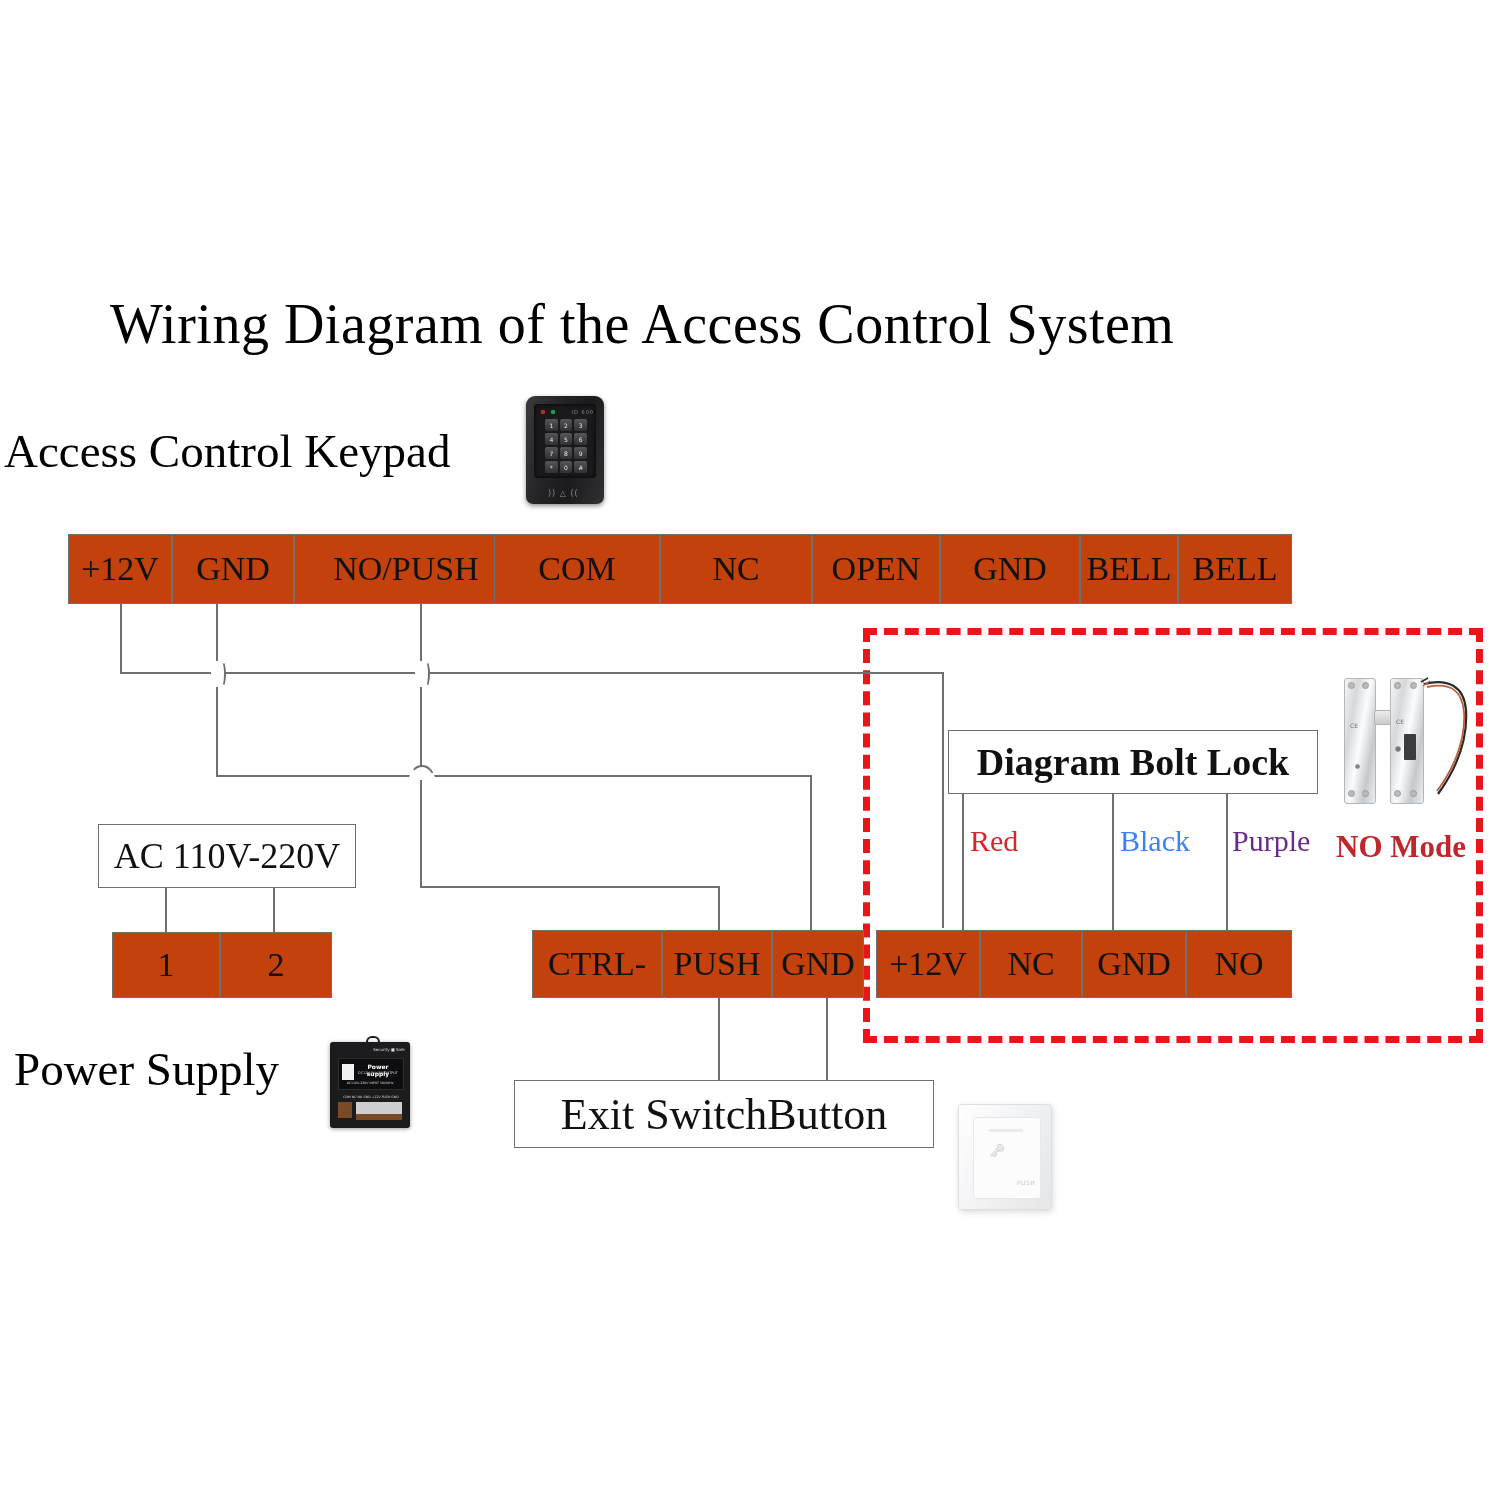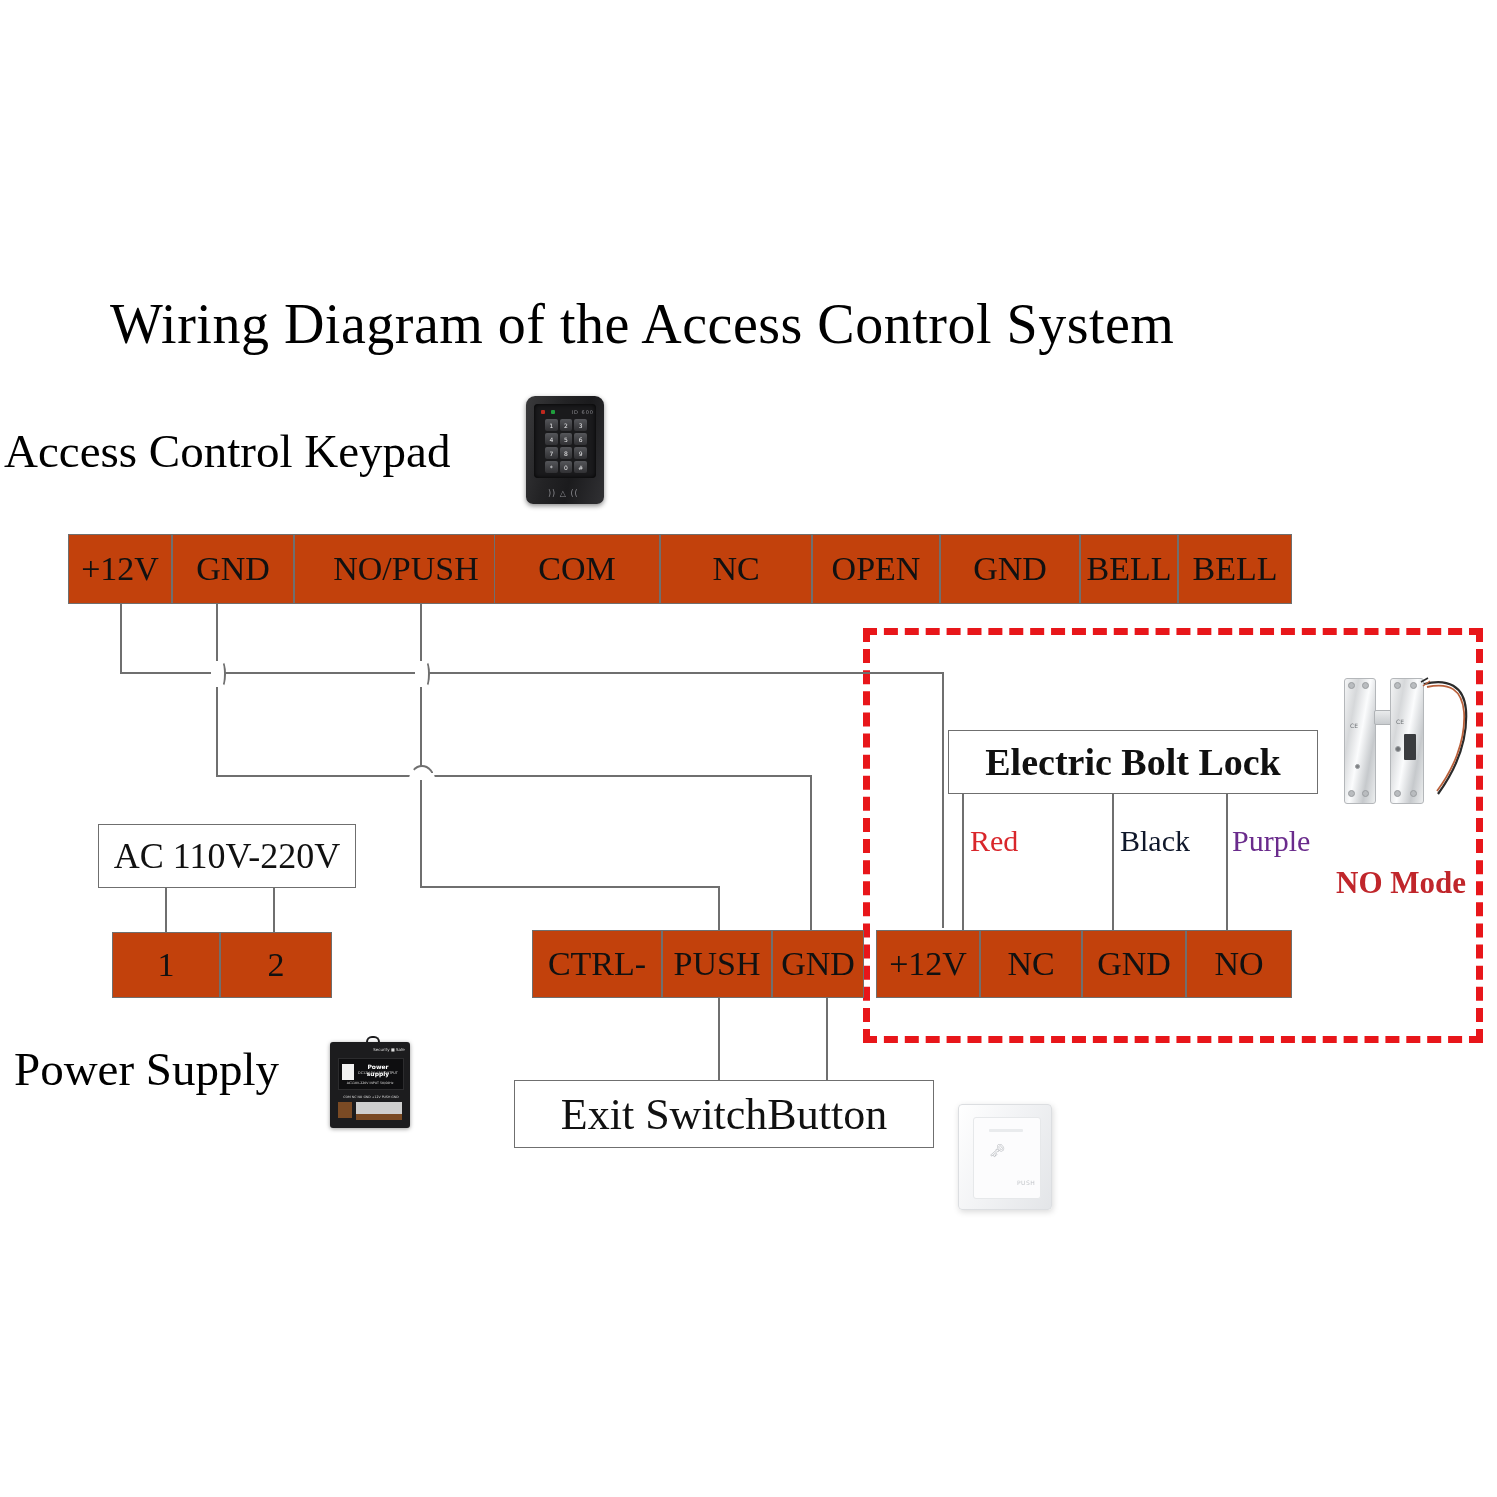--- a/index.html
+++ b/index.html
@@ -70,24 +70,24 @@
   
   #nomode-region{
     box-sizing:border-box;
     border:7px dashed #e8161a;
     background:transparent;
   }
 
   
   .wlabel{font-size:30px;white-space:nowrap;font-family:"Liberation Serif",serif;}
   .wlabel.red{color:#d9262b;}
-  .wlabel.black{color:#0f172a;}
+  .wlabel.black{color:#3b82f6;}
   .wlabel.purple{color:#6a2b8c;}
   .nomode{font-size:31px;color:#c0262b;font-weight:bold;white-space:nowrap;
-          font-family:"Liberation Serif",serif;margin-top:36px;}
+          font-family:"Liberation Serif",serif;}
 
   
   
   .kp-body{
     background:linear-gradient(105deg,#3a3a3c 0%,#232325 38%,#1b1b1d 62%,#313134 100%);
     border-radius:9px 9px 7px 7px;
     box-shadow:0 2px 5px rgba(0,0,0,.45);
   }
   .kp-face{
     position:absolute;background:#1a1a1c;border-radius:4px;
@@ -215,21 +215,21 @@
 
   <div class="abs cell big" style="left:532px;top:930px;width:130px;height:68px;">CTRL-</div>
   <div class="abs cell big" style="left:662px;top:930px;width:110px;height:68px;">PUSH</div>
   <div class="abs cell big" style="left:772px;top:930px;width:92px;height:68px;">GND</div>
 
   <div class="abs cell big" style="left:876px;top:930px;width:104px;height:68px;">+12V</div>
   <div class="abs cell big" style="left:980px;top:930px;width:102px;height:68px;">NC</div>
   <div class="abs cell big" style="left:1082px;top:930px;width:104px;height:68px;">GND</div>
   <div class="abs cell big" style="left:1186px;top:930px;width:106px;height:68px;">NO</div>
 
-  <div class="abs boxlabel" style="left:948px;top:730px;width:370px;height:64px;font-size:38px;font-weight:bold;">Electric Bolt Lock</div>
+  <div class="abs boxlabel" style="left:948px;top:730px;width:370px;height:64px;font-size:38px;font-weight:bold;">Diagram Bolt Lock</div>
 
   <div class="abs wire-v" style="left:962px;top:794px;height:136px;"></div>
   <div class="abs wire-v" style="left:1112px;top:794px;height:136px;"></div>
   <div class="abs wire-v" style="left:1226px;top:794px;height:136px;"></div>
 
   <div class="abs wlabel red" style="left:970px;top:824px;">Red</div>
   <div class="abs wlabel black" style="left:1120px;top:824px;">Black</div>
   <div class="abs wlabel purple" style="left:1232px;top:824px;">Purple</div>
 
   <div class="abs nomode" style="left:1336px;top:829px;">NO Mode</div>

